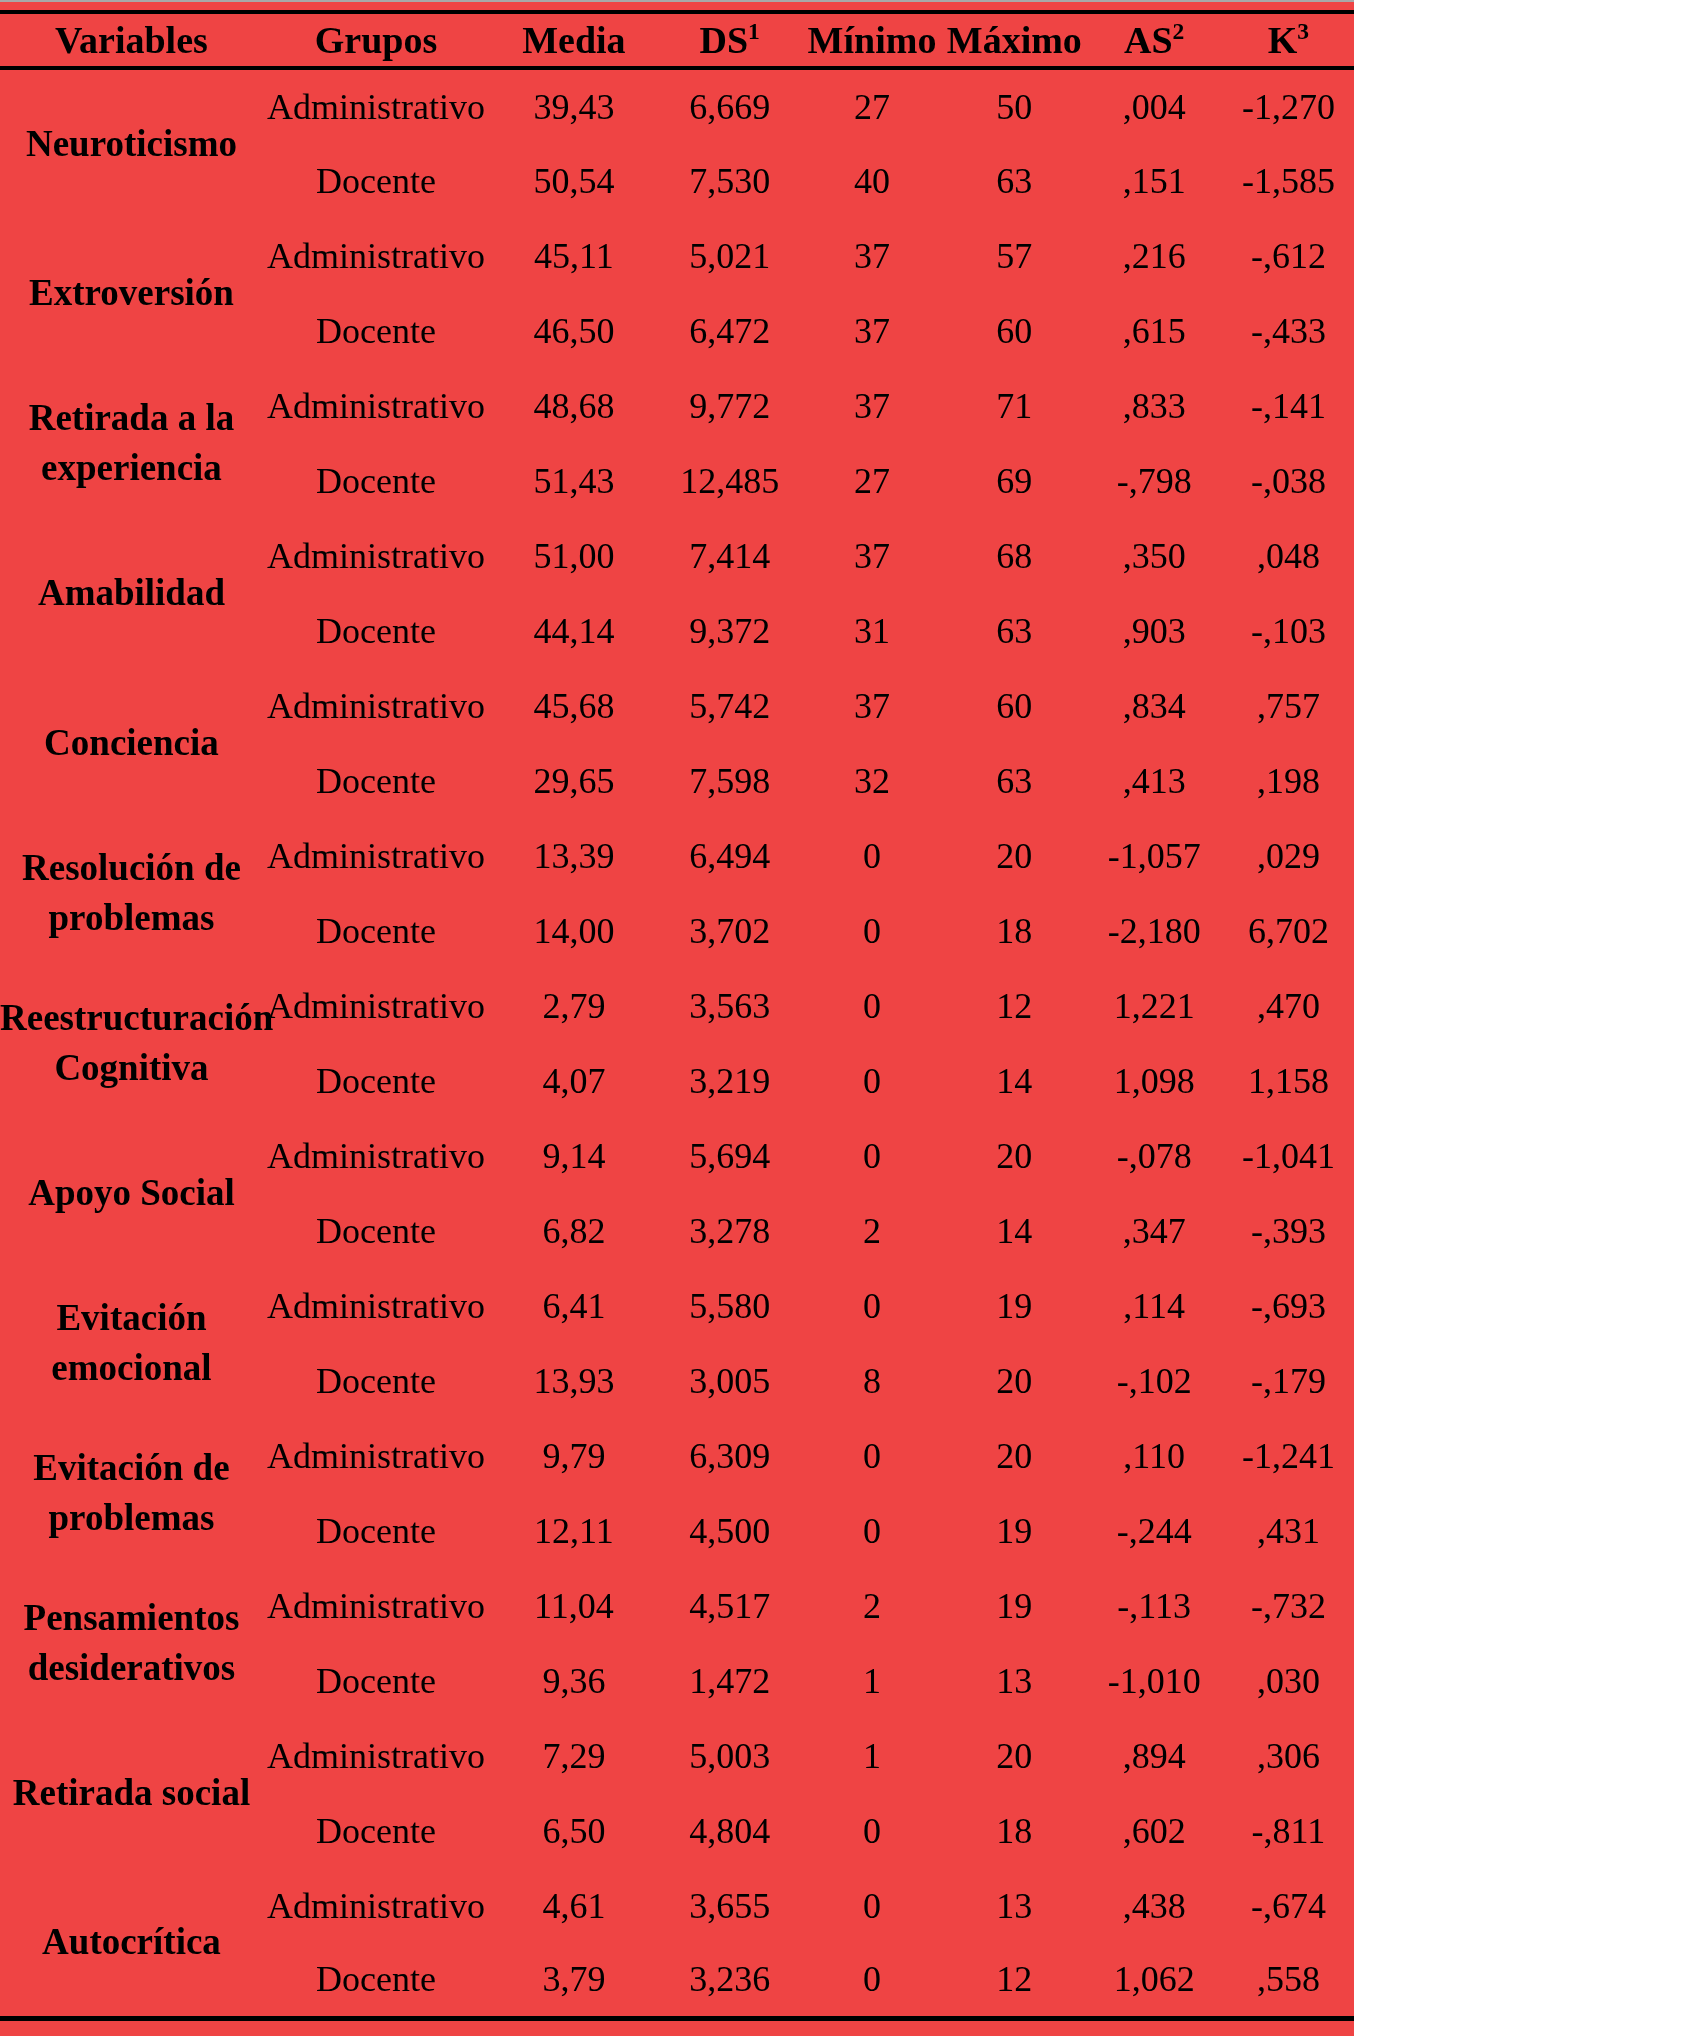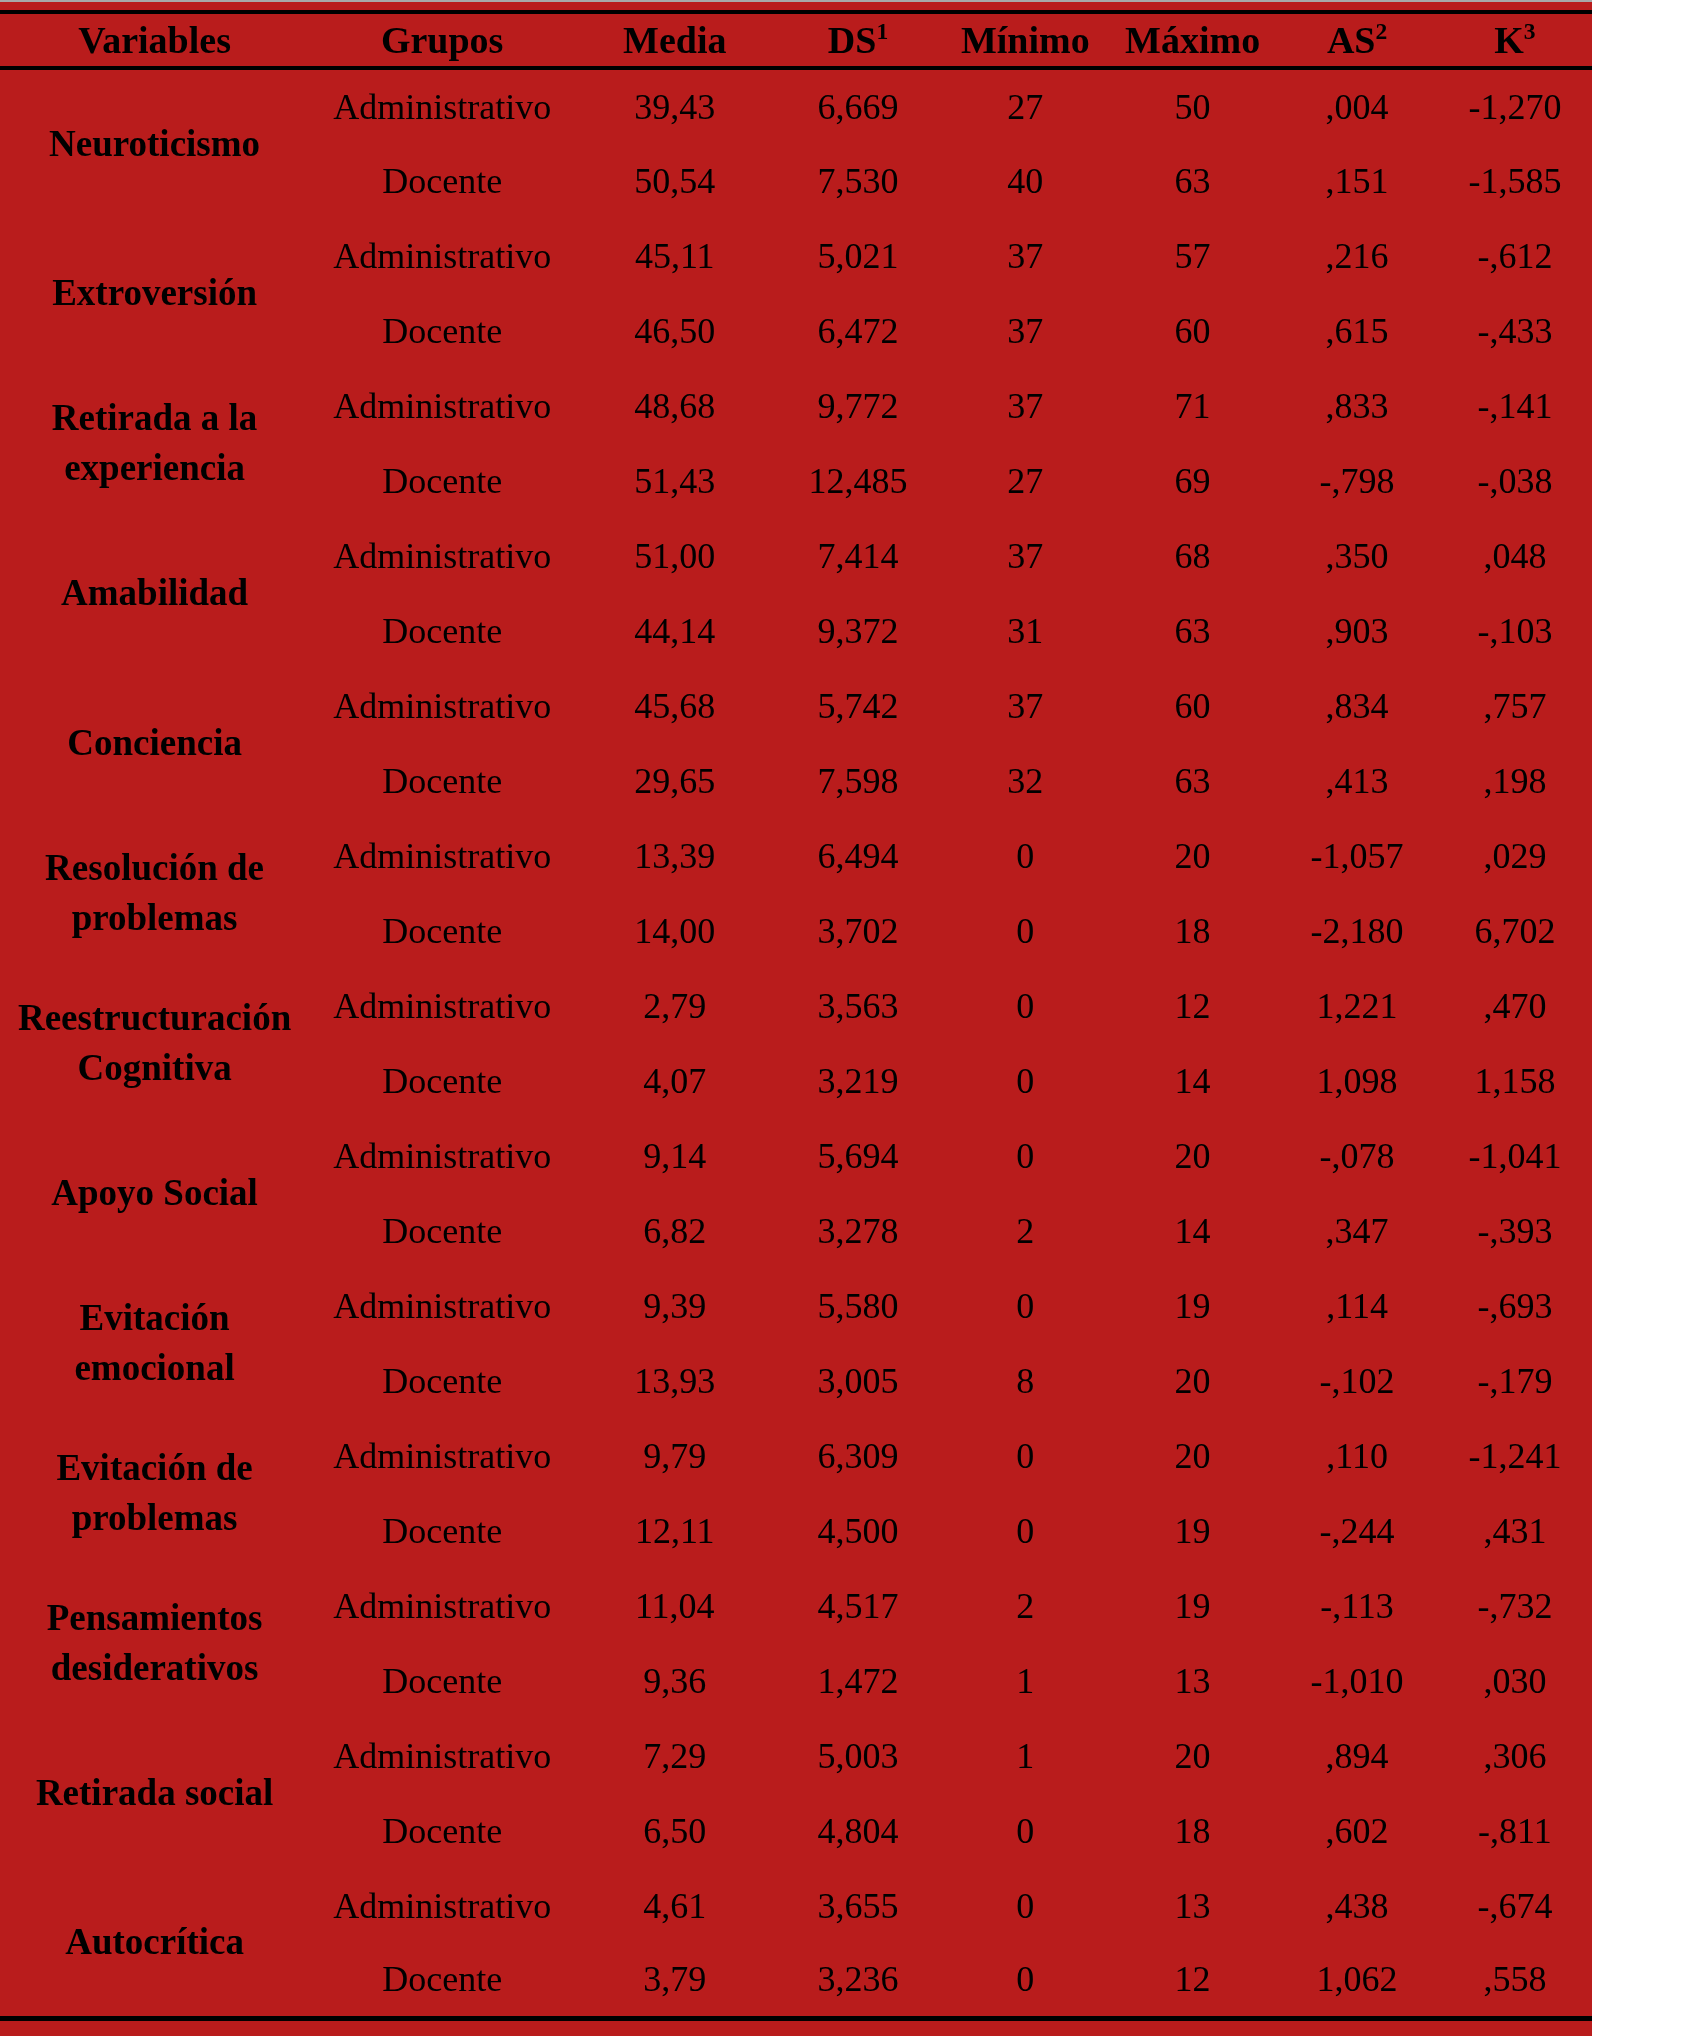--- a/index.html
+++ b/index.html
@@ -2,23 +2,23 @@
 <html><head>
 <meta charset="utf-8">
 <style>
   html, body {
     margin: 0;
     padding: 0;
     background: #ffffff;
   }
   .page {
     position: relative;
-    width: 1592px;
+    width: 1354px;
     height: 2036px;
-    background: #b91c1c;
+    background: #ef4444;
     color: #000000;
     font-family: "Liberation Serif", "DejaVu Serif", serif;
     box-sizing: border-box;
     overflow: hidden;
   }
   .top-hairline {
     width: 100%;
     height: 2px;
     background: #a8a8a8;
   }
@@ -270,21 +270,21 @@
           <td>14</td>
           <td>,347</td>
           <td>-,393</td>
         </tr>
         <tr>
           <td rowspan="2" class="var-cell">
             <div class="var-line">Evitación</div>
             <div class="var-line">emocional</div>
           </td>
           <td>Administrativo</td>
-          <td>9,39</td>
+          <td>6,41</td>
           <td>5,580</td>
           <td>0</td>
           <td>19</td>
           <td>,114</td>
           <td>-,693</td>
         </tr>
         <tr>
           <td>Docente</td>
           <td>13,93</td>
           <td>3,005</td>

